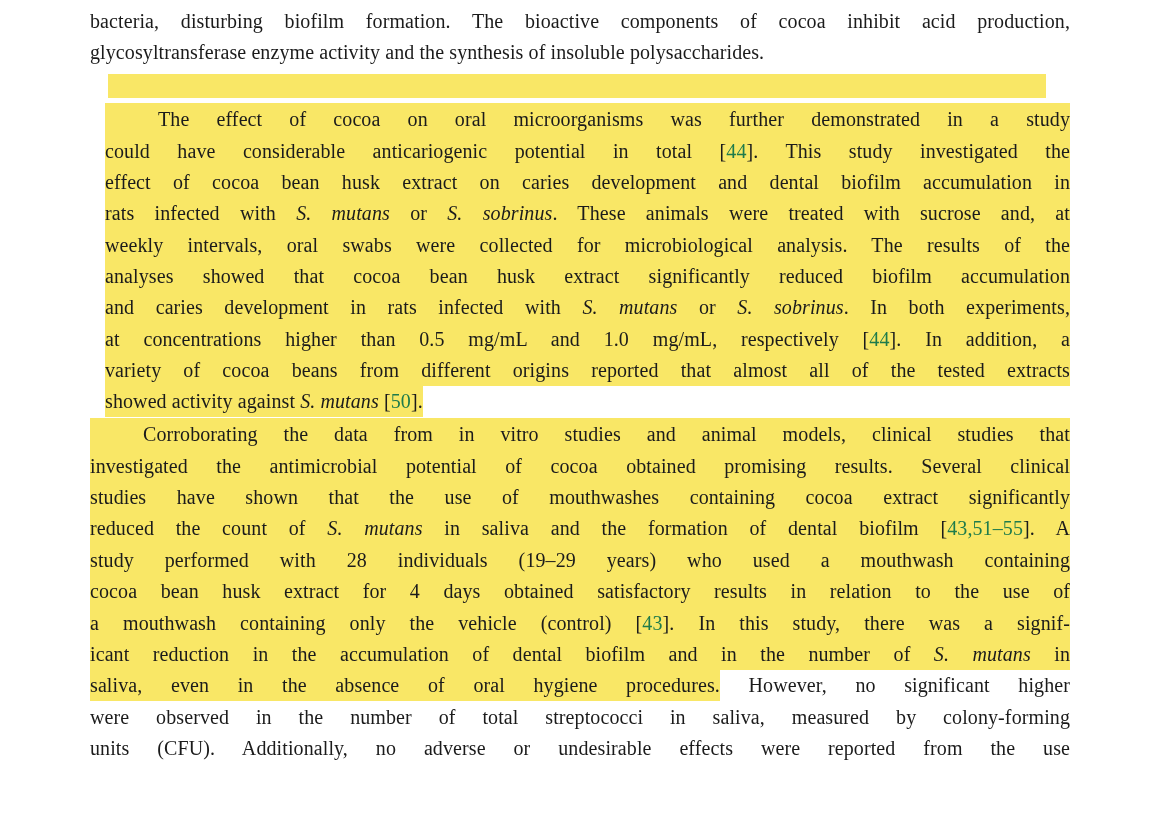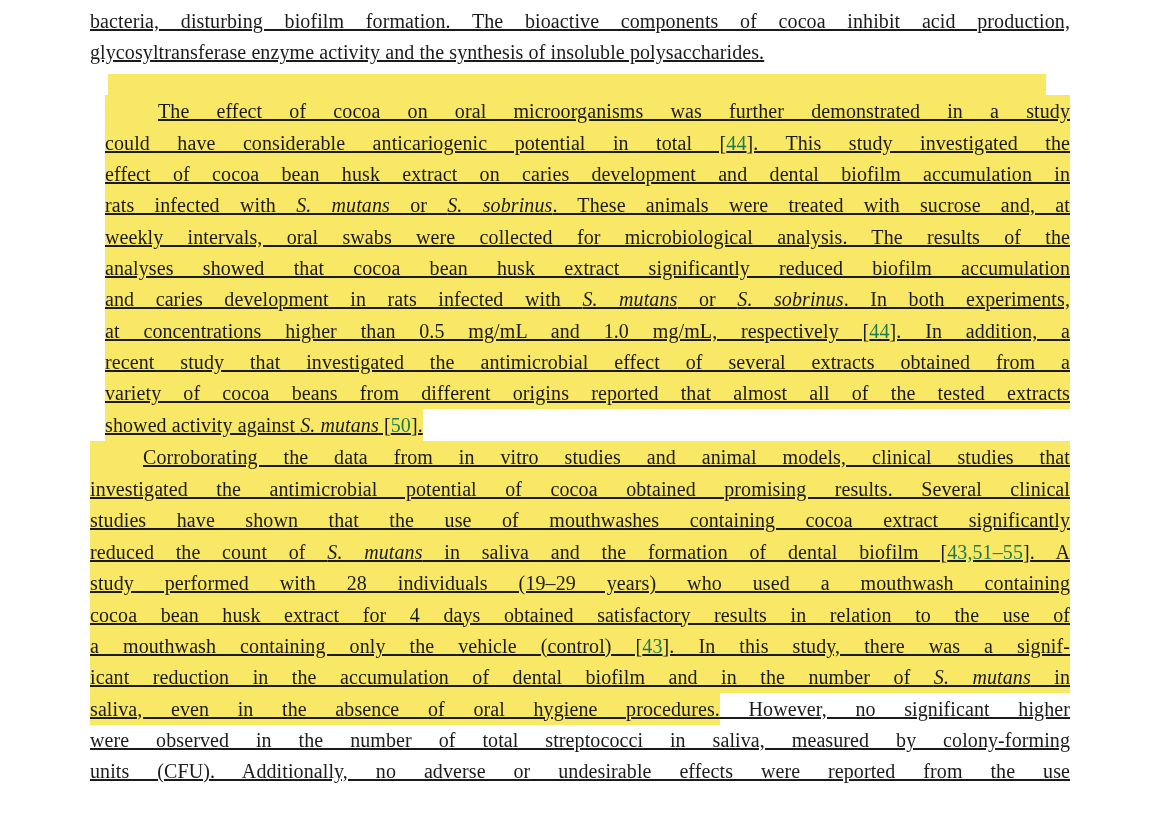--- a/index.html
+++ b/index.html
@@ -28,22 +28,22 @@
     background: var(--hl);
   }
   .text-block {
     position: absolute;
     left: 90px; top: 6px;
     width: 980px;
     font-size: 20px;
     line-height: 31.35px;
     letter-spacing: 0.1px;
   }
-  .para { margin: 0; text-decoration: underline; }
-  .para.spaced { margin-top: 26px; padding-left: 15px; }
+  .para { margin: 0; }
+  .para.spaced { margin-top: 34px; padding-left: 15px; }
   .line {
     text-align: justify;
     text-align-last: justify;
     white-space: normal;
   }
   .line.no-just { text-align-last: left; }
   .hl { background: var(--hl); padding: 5px 0; }
   .it { font-style: italic; }
   .cite { color: var(--cite); }
   .ind { display: inline-block; width: 53px; }
@@ -61,21 +61,20 @@
       </div>
       <div class="para spaced">
         <div class="line"><span class="ind hl"></span><span class="hl">The effect of cocoa on oral microorganisms was further demonstrated in a study</span></div>
         <div class="line"><span class="hl">could have considerable anticariogenic potential in total [</span><span class="hl cite">44</span><span class="hl">]. This study investigated the</span></div>
         <div class="line"><span class="hl">effect of cocoa bean husk extract on caries development and dental biofilm accumulation in</span></div>
         <div class="line"><span class="hl">rats infected with </span><span class="hl it">S. mutans</span><span class="hl"> or </span><span class="hl it">S. sobrinus</span><span class="hl">. These animals were treated with sucrose and, at</span></div>
         <div class="line"><span class="hl">weekly intervals, oral swabs were collected for microbiological analysis. The results of the</span></div>
         <div class="line"><span class="hl">analyses showed that cocoa bean husk extract significantly reduced biofilm accumulation</span></div>
         <div class="line"><span class="hl">and caries development in rats infected with </span><span class="hl it">S. mutans</span><span class="hl"> or </span><span class="hl it">S. sobrinus</span><span class="hl">. In both experiments,</span></div>
         <div class="line"><span class="hl">at concentrations higher than 0.5 mg/mL and 1.0 mg/mL, respectively [</span><span class="hl cite">44</span><span class="hl">]. In addition, a</span></div>
-        <div class="line"><span class="hl">recent study that investigated the antimicrobial effect of several extracts obtained from a</span></div>
         <div class="line"><span class="hl">variety of cocoa beans from different origins reported that almost all of the tested extracts</span></div>
         <div class="line no-just"><span class="hl">showed activity against </span><span class="hl it">S. mutans</span><span class="hl"> [</span><span class="hl cite">50</span><span class="hl">].</span></div>
       </div>
       <div class="para">
         <div class="line"><span class="ind hl"></span><span class="hl">Corroborating the data from in vitro studies and animal models, clinical studies that</span></div>
         <div class="line"><span class="hl">investigated the antimicrobial potential of cocoa obtained promising results. Several clinical</span></div>
         <div class="line"><span class="hl">studies have shown that the use of mouthwashes containing cocoa extract significantly</span></div>
         <div class="line"><span class="hl">reduced the count of </span><span class="hl it">S. mutans</span><span class="hl"> in saliva and the formation of dental biofilm [</span><span class="hl cite">43,51–55</span><span class="hl">]. A</span></div>
         <div class="line"><span class="hl">study performed with 28 individuals (19–29 years) who used a mouthwash containing</span></div>
         <div class="line"><span class="hl">cocoa bean husk extract for 4 days obtained satisfactory results in relation to the use of</span></div>

